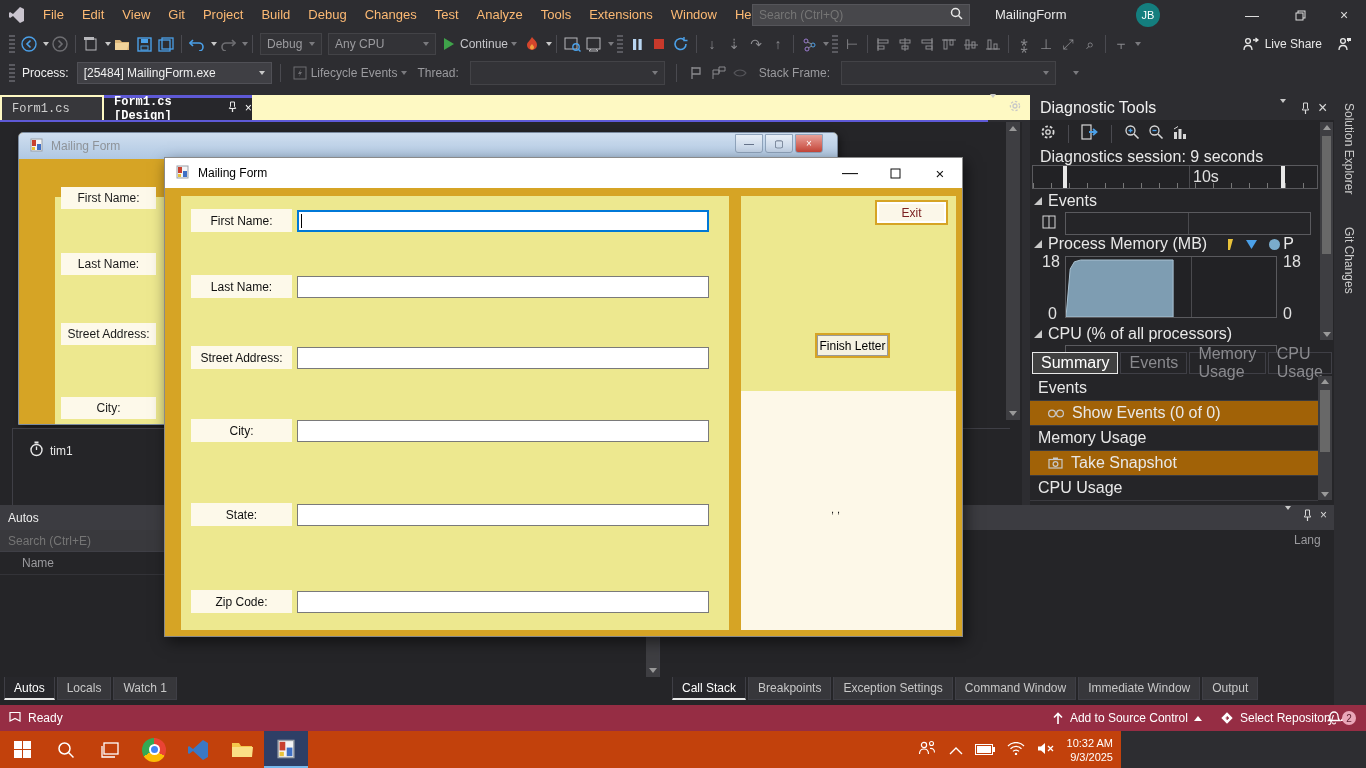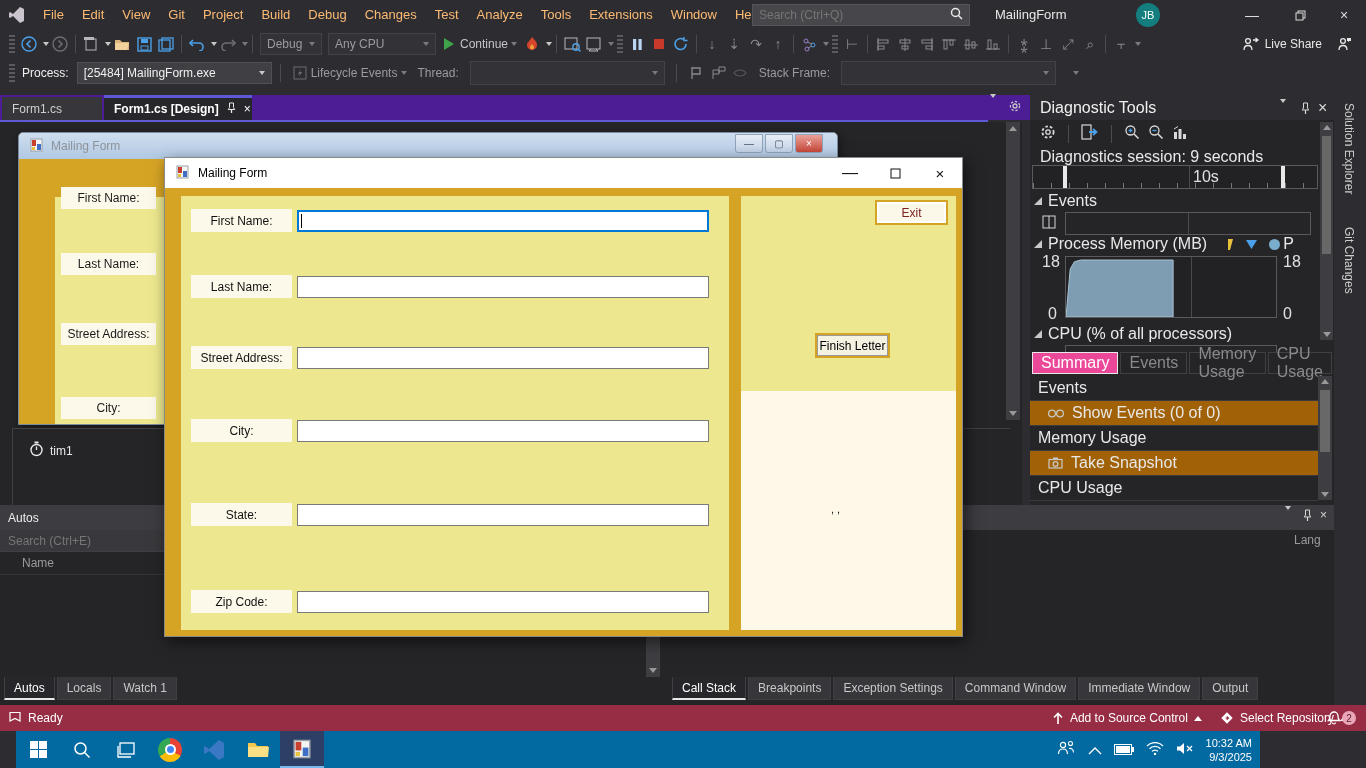--- a/index.html
+++ b/index.html
@@ -28,21 +28,21 @@
   .dd-box .caret { margin-left:auto; }
   .glyph { color:#8a8a8e; font-size:14px; }
   #continue-btn { display:flex; align-items:center; padding:0 4px; color:#c5c5c9; }
   #live-share { margin-left:auto; display:flex; align-items:center; color:#e8e8e8; padding-right:10px; }
 
   #debugbar { position:absolute; left:0; top:58px; width:1158px; height:30px; background:#2d2d31; display:flex; align-items:center; padding-left:6px; font-size:12px; }
   .dd-input { height:22px; background:#3f3f44; border:1px solid #505056; display:flex; align-items:center; color:#f0f0f0; padding:0 6px; }
   .dim-text { color:#9b9b9f; }
 
   
-  #tabstrip { position:absolute; left:0; top:95px; width:1366px; height:25px; background:#4c1d95; font-size:12px; }
+  #tabstrip { position:absolute; left:0; top:95px; width:1366px; height:25px; background:#fef9c3; font-size:12px;font-family:Liberation Mono, monospace; }
   #tabline { position:absolute; left:0; top:120px; width:988px; height:2px; background:#5e59d6; }
   .tab1 { position:absolute; left:2px; top:2px; width:100px; height:23px; background:#37373b; color:#cfcfcf; display:flex; align-items:center; padding-left:10px; }
   .tab2 { position:absolute; left:104px; top:0; width:148px; height:25px; background:#27272b; border-top:3px solid #5e59d6; color:#ffffff; font-weight:bold; display:flex; align-items:center; padding-left:10px; gap:8px; }
   .well-btn { position:absolute; top:3px; color:#c8c8c8; }
 
   
   #well { position:absolute; left:0; top:122px; width:1022px; height:583px; background:#252528; }
 
   
   #designer { position:absolute; left:18px; top:10px; width:820px; height:293px; border:1px solid #7b8ba0; border-radius:5px 5px 0 0; box-shadow:2px 3px 8px rgba(0,0,0,.45); background:#d6a425; }
@@ -94,38 +94,38 @@
   #events-track .mid { position:absolute; left:50%; top:0; width:1px; height:100%; background:#4a4a4e; }
   #events-icon { position:absolute; left:12px; top:120px; }
   .legend { display:flex; align-items:center; gap:10px; margin-left:14px; }
   #mem-chart { position:absolute; left:35px; top:161px; width:212px; height:62px; border:1px solid #5a5a5e; background:#222225; }
   #mem-chart svg { position:absolute; left:0; top:0; width:100%; height:100%; }
   #mem-chart .mid { position:absolute; left:125px; top:0; width:1px; height:100%; background:#4a4a4e; }
   .ax { position:absolute; color:#e0e0e0; }
   #cpu-sliver { position:absolute; left:35px; top:250px; width:212px; height:7px; border:1px solid #5a5a5e; border-bottom:none; }
   #diag-tabs { position:absolute; left:2px; top:257px; display:flex; height:22px; }
   .diag-tab { display:flex; align-items:center; padding:0 8px; margin-right:2px; color:#8a8a8e; border:1px solid #3f3f46; }
-  .diag-tab.active { color:#ffffff; border:1px solid #e8e8e8; background:#ec4899; }
+  .diag-tab.active { color:#ffffff; border:1px solid #e8e8e8; background:#404040; }
   .sum-row { position:absolute; left:0; width:288px; height:25px; display:flex; align-items:center; border-bottom:1px solid #3a3a3f; color:#e8e8e8; padding-left:8px; gap:8px; }
   .sum-row.sub { padding-left:18px; background:#a16207; }
   #diag-sb1 { left:290px; top:27px; width:13px; height:218px; }
   #diag-sb2 { left:288px; top:281px; width:14px; height:124px; }
 
   
   #rail { position:absolute; left:1334px; top:95px; width:32px; height:610px; background:#2d2d31; }
   .rail-item { writing-mode:vertical-rl; color:#cccccc; font-size:12px; position:absolute; left:8px; }
 
   
   #statusbar { position:absolute; left:0; top:705px; width:1366px; height:26px; background:#962d44; display:flex; align-items:center; font-size:12px; color:#ffffff; }
   .sb-item { display:flex; align-items:center; gap:6px; margin-right:18px; }
   .tri-up-sm { width:0;height:0;border-left:4px solid transparent;border-right:4px solid transparent;border-bottom:5px solid #fff; }
   #notif-badge { position:absolute; left:1342px; top:6px; width:14px; height:14px; border-radius:50%; background:#eaa6b8; color:#5d1f2e; font-size:10px; display:flex; align-items:center; justify-content:center; }
 
   
-  #taskbar { position:absolute; left:16px; top:731px; width:1244px; height:37px; background:#0369a1; display:flex; align-items:center; z-index:100; }
+  #taskbar { position:absolute; left:0; top:731px; width:1121px; height:37px; background:#c2410c; display:flex; align-items:center; z-index:100; }
   .tb-btn { width:44px; height:37px; display:flex; align-items:center; justify-content:center; }
   .tb-btn.active-app { background:#2e3f66; border-bottom:2px solid #76b9ed; }
   #tb-right { margin-left:auto; display:flex; align-items:center; gap:12px; padding-right:8px; }
   #clock { text-align:right; color:#ffffff; font-size:11px; line-height:14px; }
 
   
   #appwin { position:absolute; left:164px; top:157px; width:799px; height:480px; background:#d6a425; border:1px solid #8a8a8a; box-shadow:3px 5px 14px rgba(0,0,0,.55); z-index:50; }
   #app-title { position:absolute; left:0; top:0; width:100%; height:30px; background:#ffffff; display:flex; align-items:center; padding-left:10px; gap:8px; color:#000; font-size:12px; }
   .app-ctrl { position:absolute; top:0; width:40px; height:30px; display:flex; align-items:center; justify-content:center; color:#111; }
   #app-left-panel { position:absolute; left:16px; top:38px; width:548px; height:434px; background:#ede88f; }

